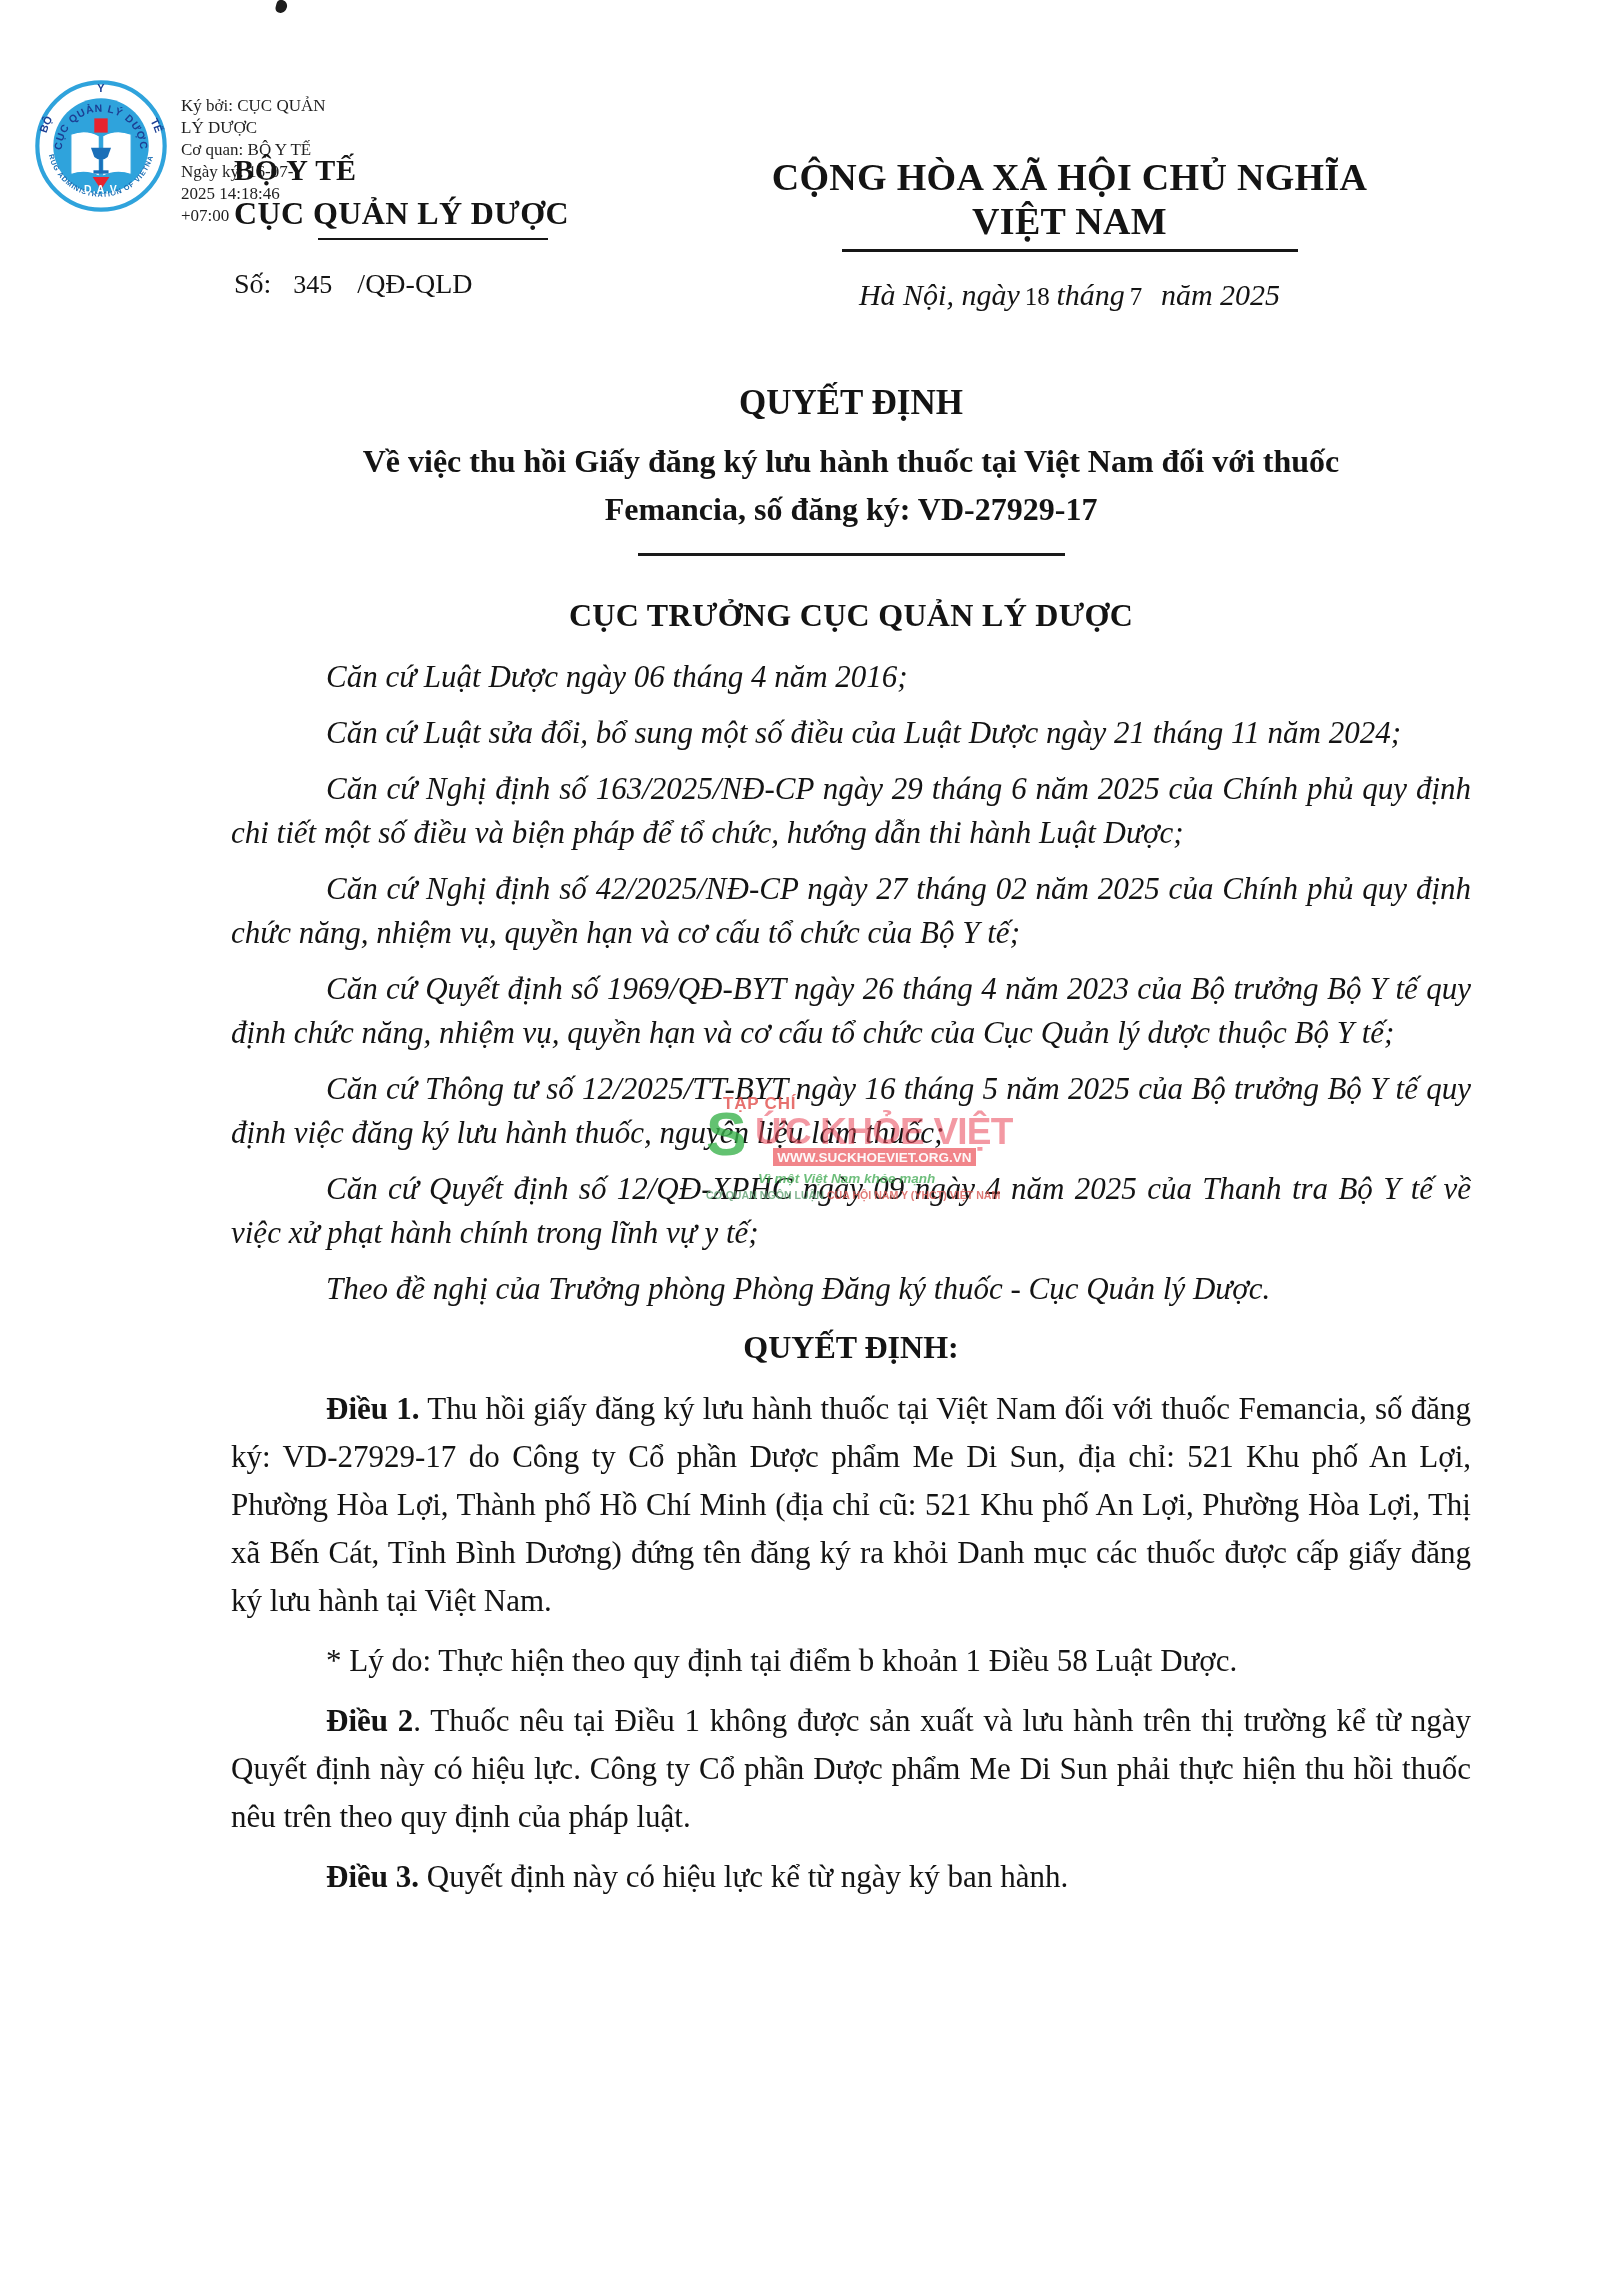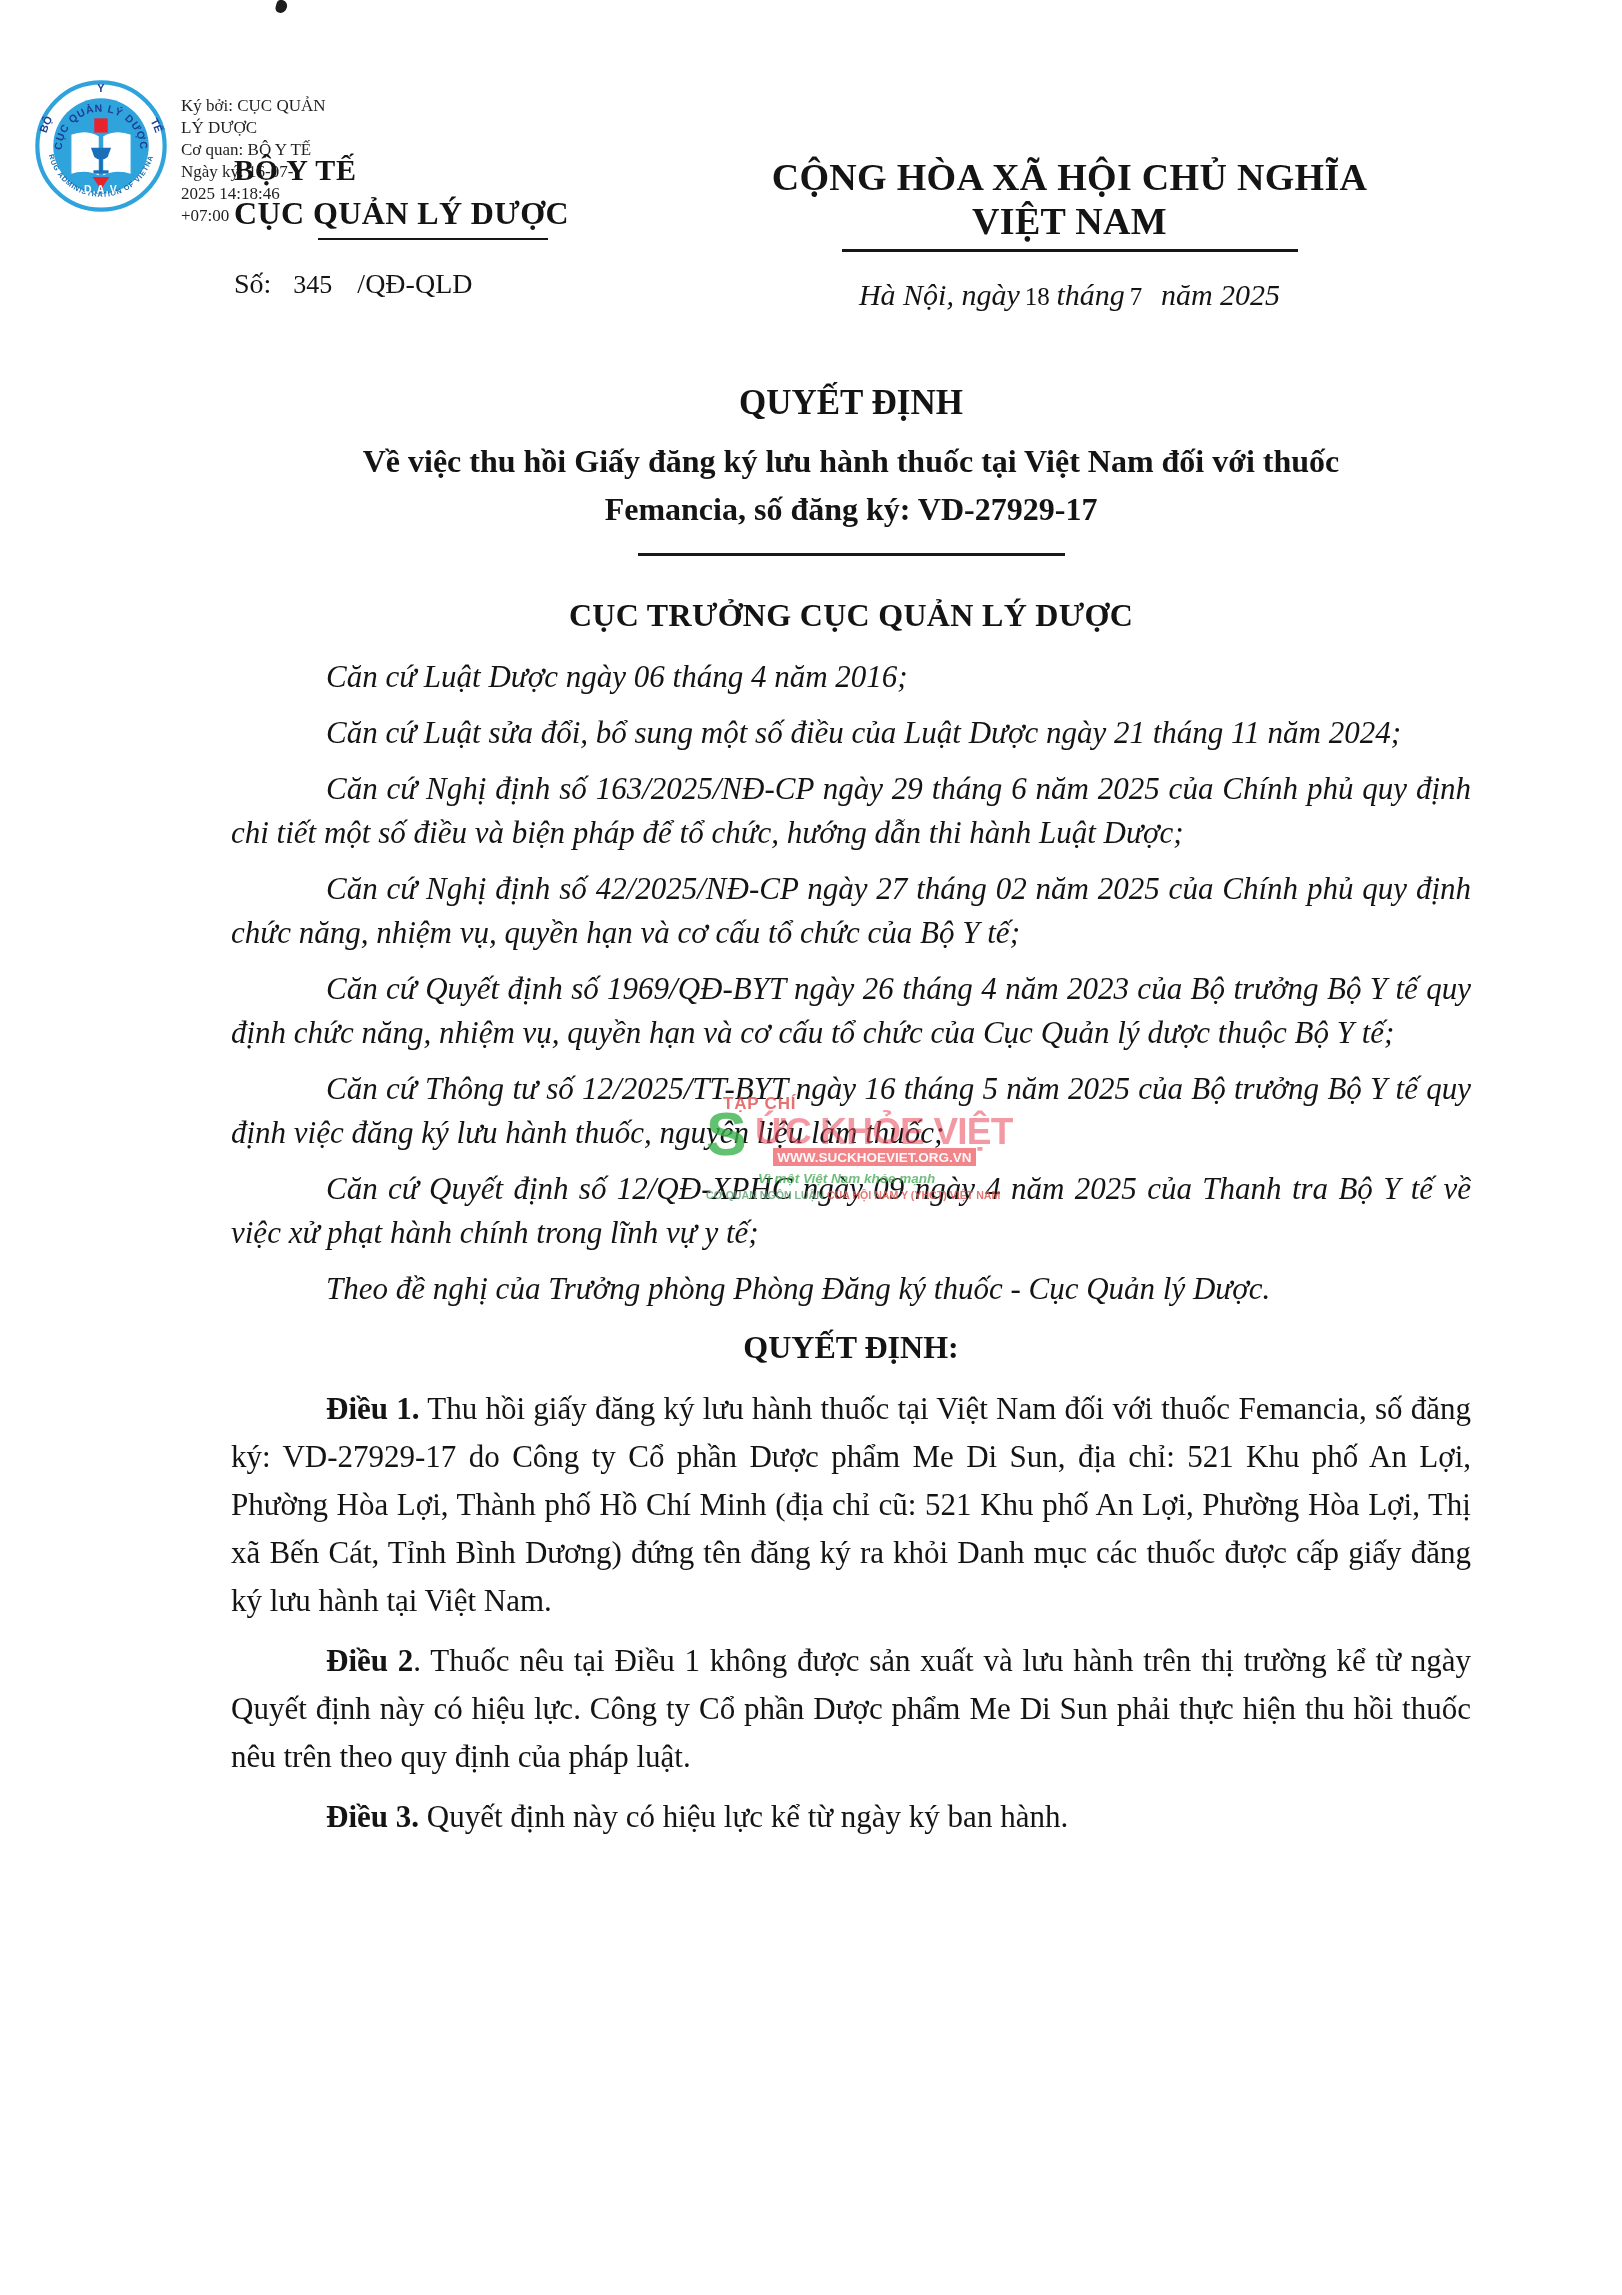--- a/index.html
+++ b/index.html
@@ -149,20 +149,21 @@
       <p class="recital">Căn cứ Quyết định số 1969/QĐ-BYT ngày 26 tháng 4 năm 2023 của Bộ trưởng Bộ Y tế quy định chức năng, nhiệm vụ, quyền hạn và cơ cấu tổ chức của Cục Quản lý dược thuộc Bộ Y tế;</p>
       <p class="recital">Căn cứ Thông tư số 12/2025/TT-BYT ngày 16 tháng 5 năm 2025 của Bộ trưởng Bộ Y tế quy định việc đăng ký lưu hành thuốc, nguyên liệu làm thuốc;</p>
       <p class="recital">Căn cứ Quyết định số 12/QĐ-XPHC ngày 09 ngày 4 năm 2025 của Thanh tra Bộ Y tế về việc xử phạt hành chính trong lĩnh vự y tế;</p>
       <p class="recital">Theo đề nghị của Trưởng phòng Phòng Đăng ký thuốc - Cục Quản lý Dược.</p>
     </div>
 
     <div class="decree-head">QUYẾT ĐỊNH:</div>
 
     <div class="articles">
       <p class="article"><span class="lead">Điều 1.</span><span> Thu hồi giấy đăng ký lưu hành thuốc tại Việt Nam đối với thuốc Femancia, số đăng ký: VD-27929-17 do Công ty Cổ phần Dược phẩm Me Di Sun, địa chỉ: 521 Khu phố An Lợi, Phường Hòa Lợi, Thành phố Hồ Chí Minh (địa chỉ cũ: 521 Khu phố An Lợi, Phường Hòa Lợi, Thị xã Bến Cát, Tỉnh Bình Dương) đứng tên đăng ký ra khỏi Danh mục các thuốc được cấp giấy đăng ký lưu hành tại Việt Nam.</span></p>
+      <p class="article"><span class="lead"></span><span>* Lý do: Thực hiện theo quy định tại điểm b khoản 1 Điều 58 Luật Dược.</span></p>
       <p class="article"><span class="lead">Điều 2</span><span>. Thuốc nêu tại Điều 1 không được sản xuất và lưu hành trên thị trường kể từ ngày Quyết định này có hiệu lực. Công ty Cổ phần Dược phẩm Me Di Sun phải thực hiện thu hồi thuốc nêu trên theo quy định của pháp luật.</span></p>
       <p class="article"><span class="lead">Điều 3.</span><span> Quyết định này có hiệu lực kể từ ngày ký ban hành.</span></p>
     </div>
   </div>
 
   <div class="watermark">
     <div class="wm-tapchi">TẠP CHÍ</div>
     <span class="wm-s">S</span>
     <span class="wm-rest">ỨC KHỎE VIỆT</span>
     <div class="wm-url">WWW.SUCKHOEVIET.ORG.VN</div>

